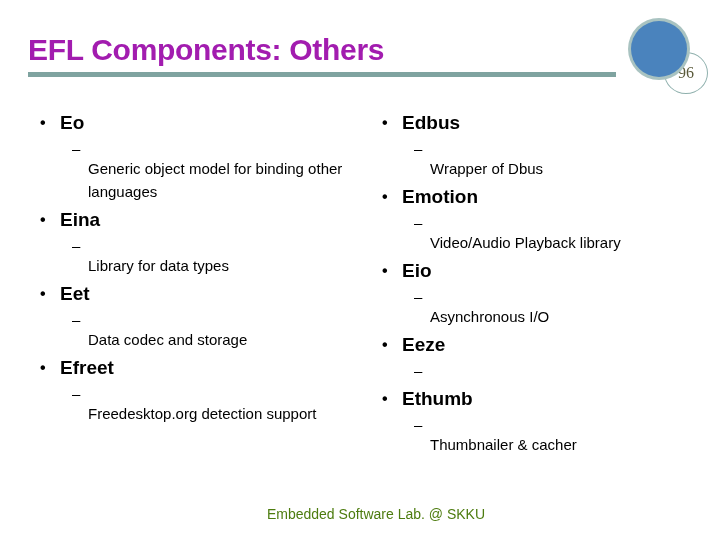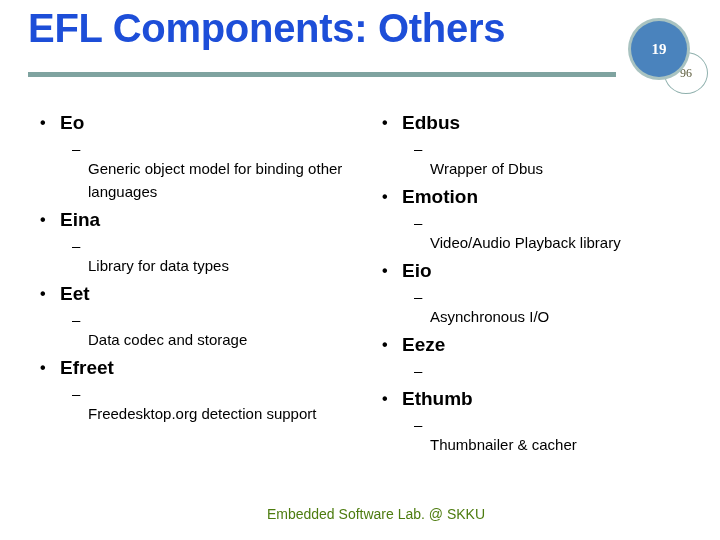--- a/index.html
+++ b/index.html
@@ -13,26 +13,26 @@
     position: relative;
     overflow: hidden;
     font-family: "Liberation Sans", sans-serif;
     color: #000000;
   }
 
   
   #slide-title {
     position: absolute;
     left: 28px;
-    top: 10px;
-    font-size: 40px;
+    top: 32px;
+    font-size: 30px;
     font-weight: bold;
     letter-spacing: -0.3px;
     line-height: 36px;
-    color: #1d4ed8;
+    color: #a21caf;
     white-space: nowrap;
   }
   #title-rule {
     position: absolute;
     left: 28px;
     top: 72px;
     width: 588px;
     height: 5px;
     background: #7fa3a0;
   }
@@ -58,21 +58,21 @@
   }
   #badge-sub-number {
     position: absolute;
     left: 36px;
     top: 34px;
     width: 44px;
     height: 42px;
     display: flex;
     align-items: center;
     justify-content: center;
-    font-size: 12px;
+    font-size: 16px;
     color: #5a5a3a;
     font-family: "Liberation Serif", serif;
   }
   #badge-main-ring {
     position: absolute;
     left: 0px;
     top: 0px;
     width: 62px;
     height: 62px;
     border-radius: 50%;
@@ -160,21 +160,20 @@
 
 <div id="slide-title">EFL Components: Others</div>
 
 <div id="title-rule"></div>
 
 <div id="page-badge">
   <div id="badge-sub-circle"></div>
   <div id="badge-sub-number">96</div>
   <div id="badge-main-ring"></div>
   <div id="badge-main-circle"></div>
-  <div id="badge-main-number">19</div>
 </div>
 
 <div class="column" id="column-left">
 
   <div class="topic">
     <div class="topic-head">
       <span class="topic-bullet">•</span>
       <span class="topic-label">Eo</span>
     </div>
     <div class="topic-detail">

